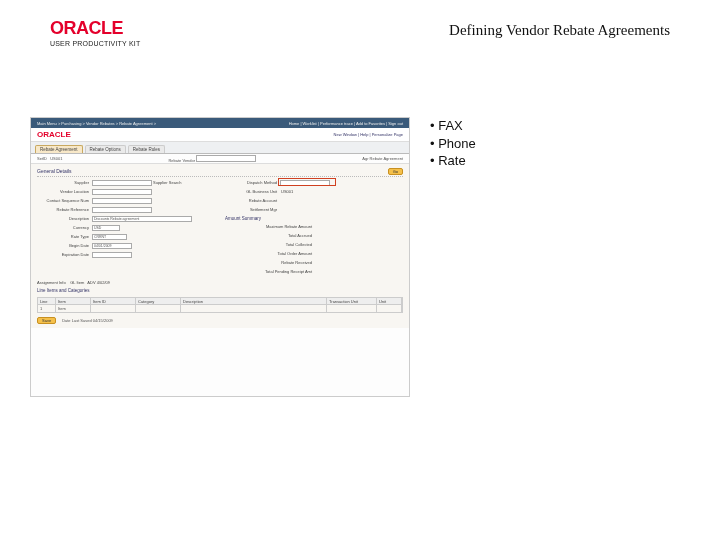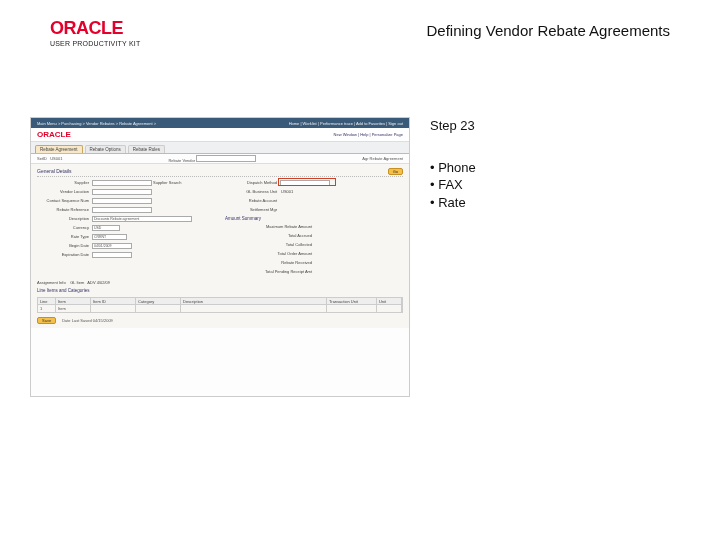--- a/index.html
+++ b/index.html
@@ -32,20 +32,21 @@
     font-size: 7px;
     color: #222;
     letter-spacing: 0.2px;
     margin-top: 1px;
   }
   .title {
     font-size: 15px;
     color: #111;
     padding-top: 4px;
     text-align: center;
+    font-family: Liberation Serif, serif;
   }
   .content {
     display: flex;
     padding: 60px 50px 0 30px;
     gap: 20px;
   }
   .screenshot {
     width: 380px;
     height: 280px;
     border: 1px solid #ccc;
@@ -368,21 +369,20 @@
         <div style="width:25px;"></div>
       </div>
       <div style="margin-top:4px; display:flex; gap:6px; align-items:center;">
         <span class="go-btn" style="background:#f5c04a;">Save</span>
         <span style="font-size:4px; color:#555;">Date Last Saved 04/15/2009</span>
       </div>
     </div>
   </div>
 
   <div class="right-panel">
-    <div class="step-label">Step 23</div>
     <div class="bullet-list">
+      <div>FAX</div>
       <div>Phone</div>
-      <div>FAX</div>
       <div>Rate</div>
     </div>
   </div>
 
 </div>
 
 </body></html>

